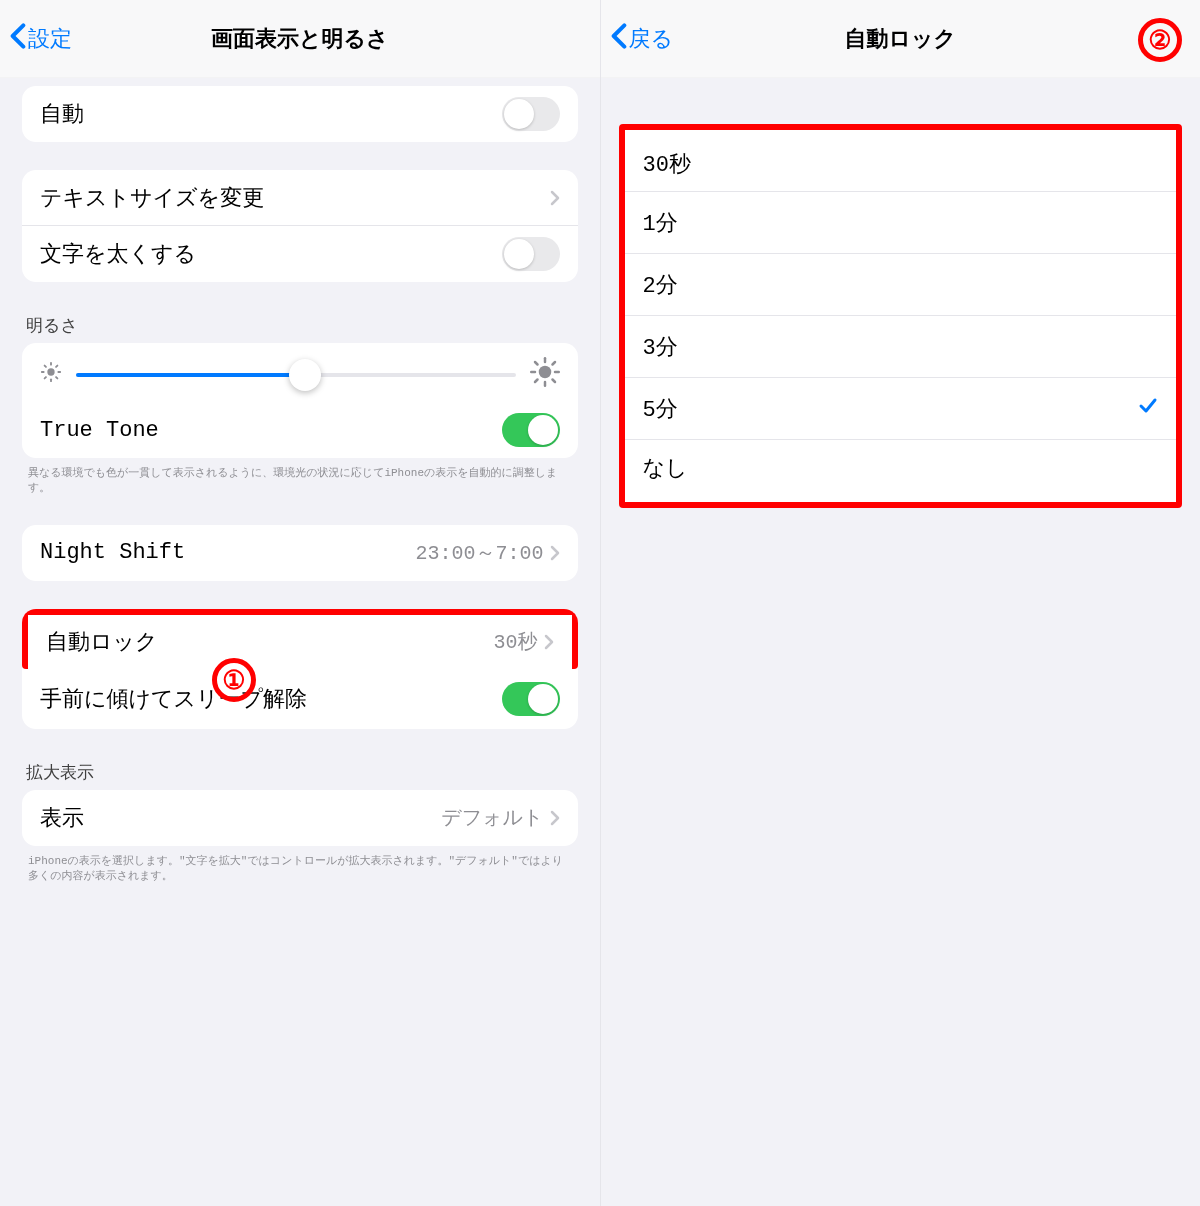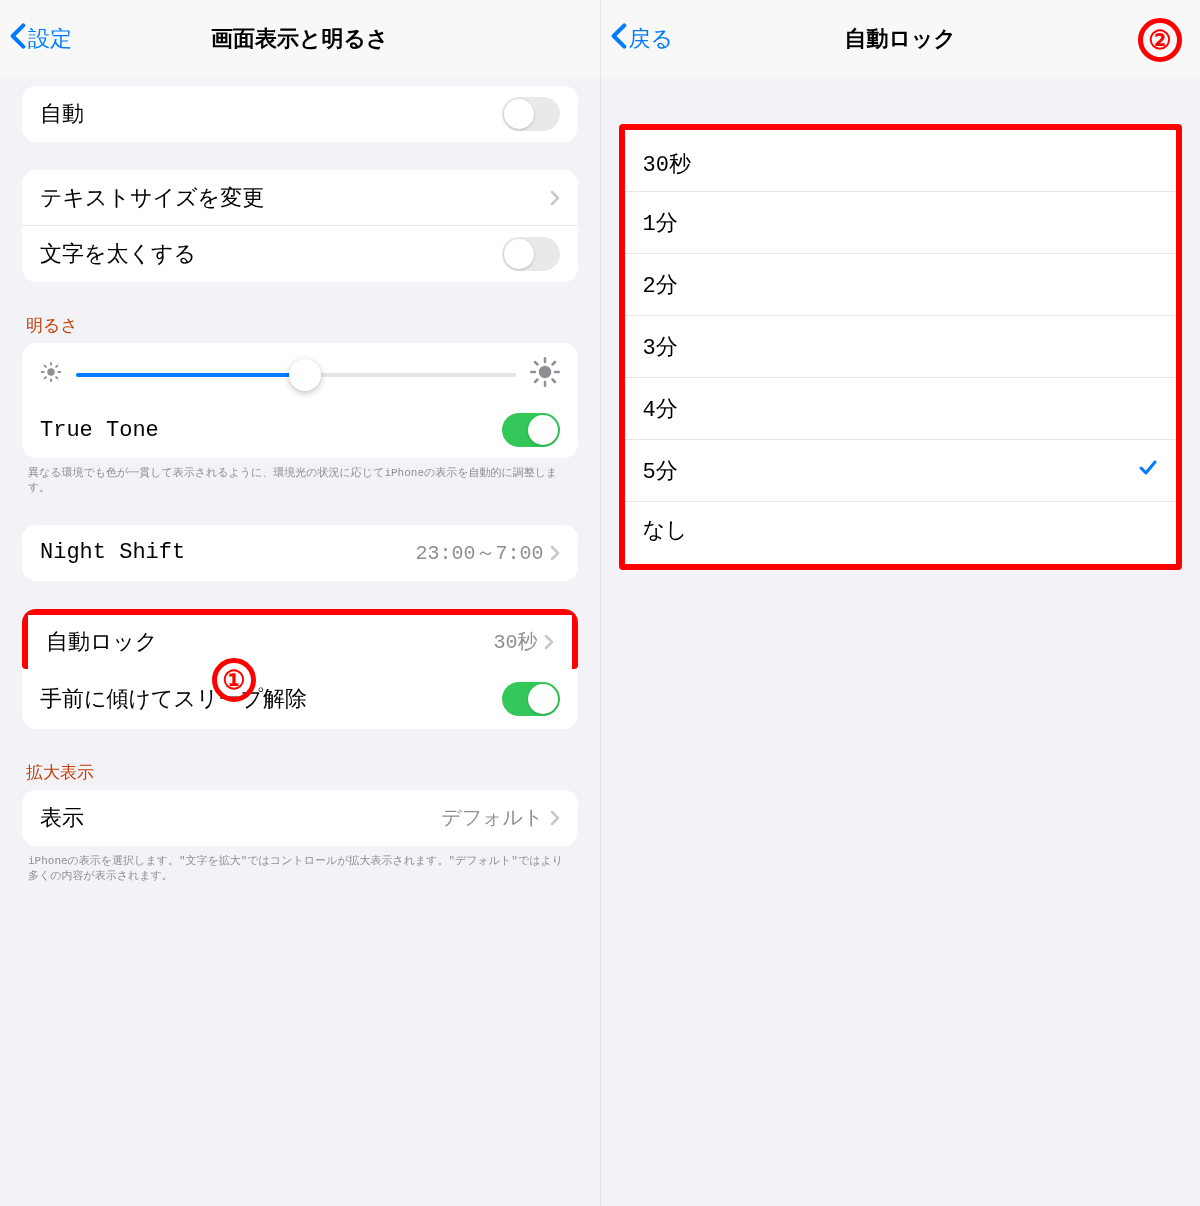--- a/index.html
+++ b/index.html
@@ -83,21 +83,21 @@
   .toggle-knob {
     width: 30px; height: 30px; border-radius: 15px;
     background: #fff; position: absolute; top: 2px; left: 2px;
     box-shadow: 0 1px 3px rgba(0,0,0,0.2);
   }
   .toggle-on { background: #34c759; }
   .toggle-on .toggle-knob { left: 26px; }
 
   .section-header {
     font-size: 17px;
-    color: #c2410c;
+    color: #404040;
     margin: 32px 4px 4px 4px;
   }
   .section-footer {
     font-size: 11px;
     color: #8e8e93;
     margin: 8px 6px 0 6px;
     line-height: 1.4;
   }
 
   .slider-row {
@@ -325,23 +325,20 @@
         <div class="row">
           <div class="row-label">1分</div>
         </div>
         <div class="row">
           <div class="row-label">2分</div>
         </div>
         <div class="row">
           <div class="row-label">3分</div>
         </div>
         <div class="row">
-          <div class="row-label">4分</div>
-        </div>
-        <div class="row">
           <div class="row-label">5分</div>
           <span class="checkmark"><svg viewBox="0 0 20 20" fill="none" stroke="currentColor" stroke-width="3" stroke-linecap="round" stroke-linejoin="round">
               <polyline points="3,11 8,16 17,5"></polyline>
             </svg></span>
         </div>
         <div class="row">
           <div class="row-label">なし</div>
         </div>
       </div>
   </div>

